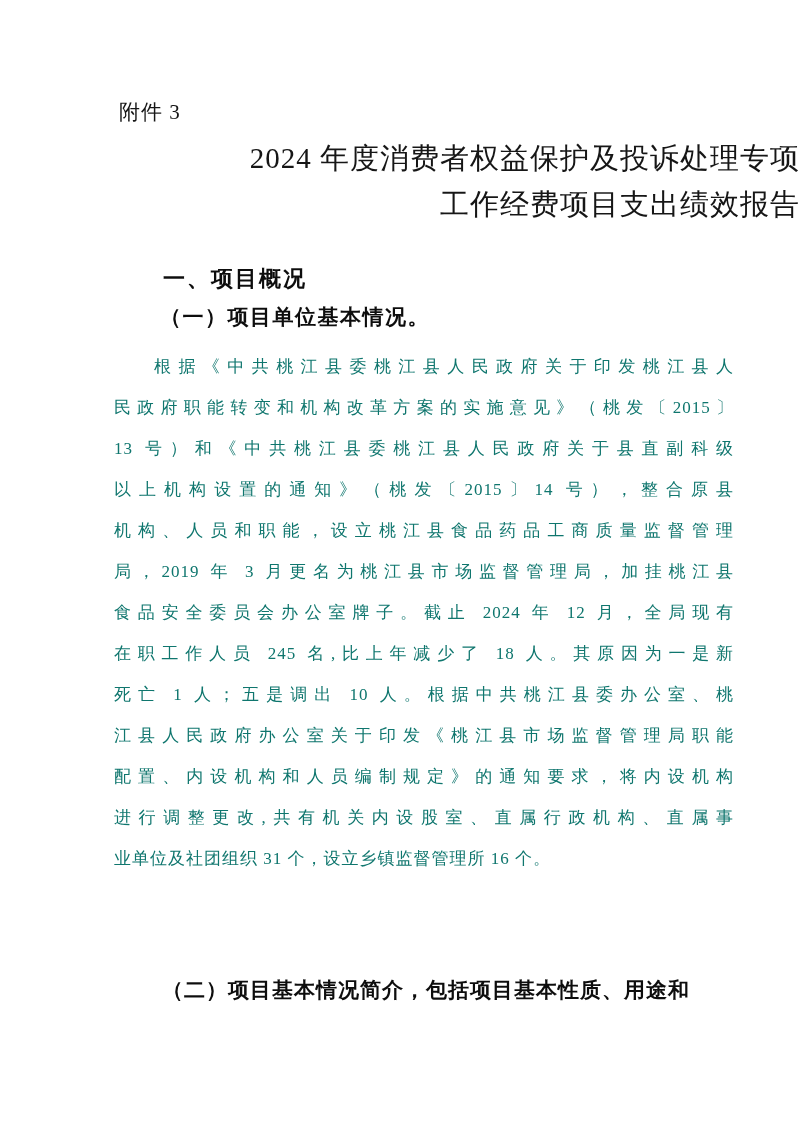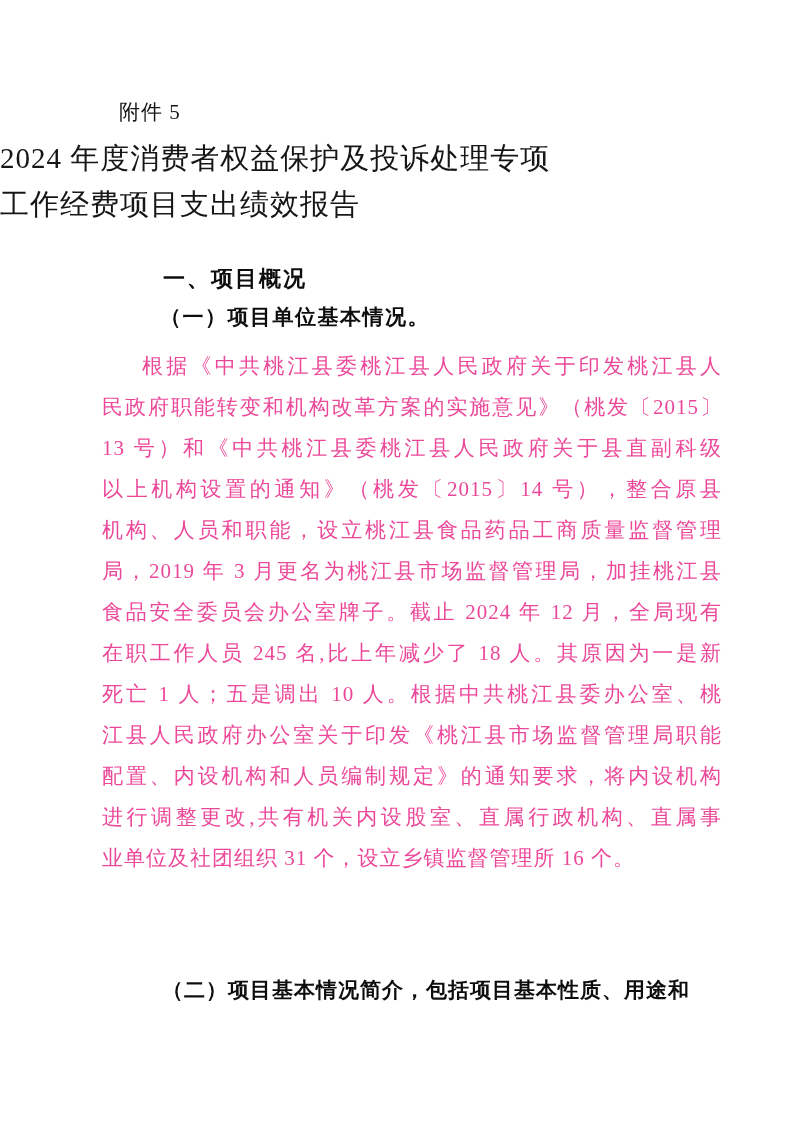--- a/index.html
+++ b/index.html
@@ -22,21 +22,21 @@
       top: 98px;
       font-size: 21px;
       letter-spacing: 1px;
       color: #161616;
     }
     .doc-title {
       position: absolute;
       left: 0;
       right: 0;
       top: 135px;
-      text-align: left;
+      text-align: right;
       font-size: 29px;
       line-height: 46px;
       letter-spacing: 1px;
       color: #161616;
       font-family: "Liberation Serif", "DejaVu Serif", serif;
     }
     .section-heading {
       position: absolute;
       left: 163px;
       top: 264px;
@@ -51,25 +51,25 @@
       left: 160px;
       top: 303px;
       font-size: 21px;
       font-weight: bold;
       letter-spacing: 1.5px;
       color: #0d0d0d;
       font-family: Liberation Sans, sans-serif;
     }
     .body-paragraph {
       position: absolute;
-      left: 102px;
+      left: 114px;
       top: 346px;
       width: 620px;
-      font-size: 21px;
-      color: #ec4899;
+      font-size: 17px;
+      color: #0f766e;
     }
     .body-line {
       height: 41px;
       line-height: 41px;
       letter-spacing: 1px;
       text-align: justify;
       text-align-last: justify;
       white-space: nowrap;
     }
     .body-line:first-child {
@@ -90,21 +90,21 @@
       color: #0d0d0d;
       font-family: Liberation Serif, serif;
       white-space: nowrap;
     }
   </style>
 </head>
 <body>
 
 <div class="page">
 
-  <div class="attachment-label">附件 5</div>
+  <div class="attachment-label">附件 3</div>
 
   <div class="doc-title">
     <div>2024 年度消费者权益保护及投诉处理专项</div>
     <div>工作经费项目支出绩效报告</div>
   </div>
 
   <div class="section-heading">一、项目概况</div>
 
   <div class="subsection-heading">（一）项目单位基本情况。</div>
 

